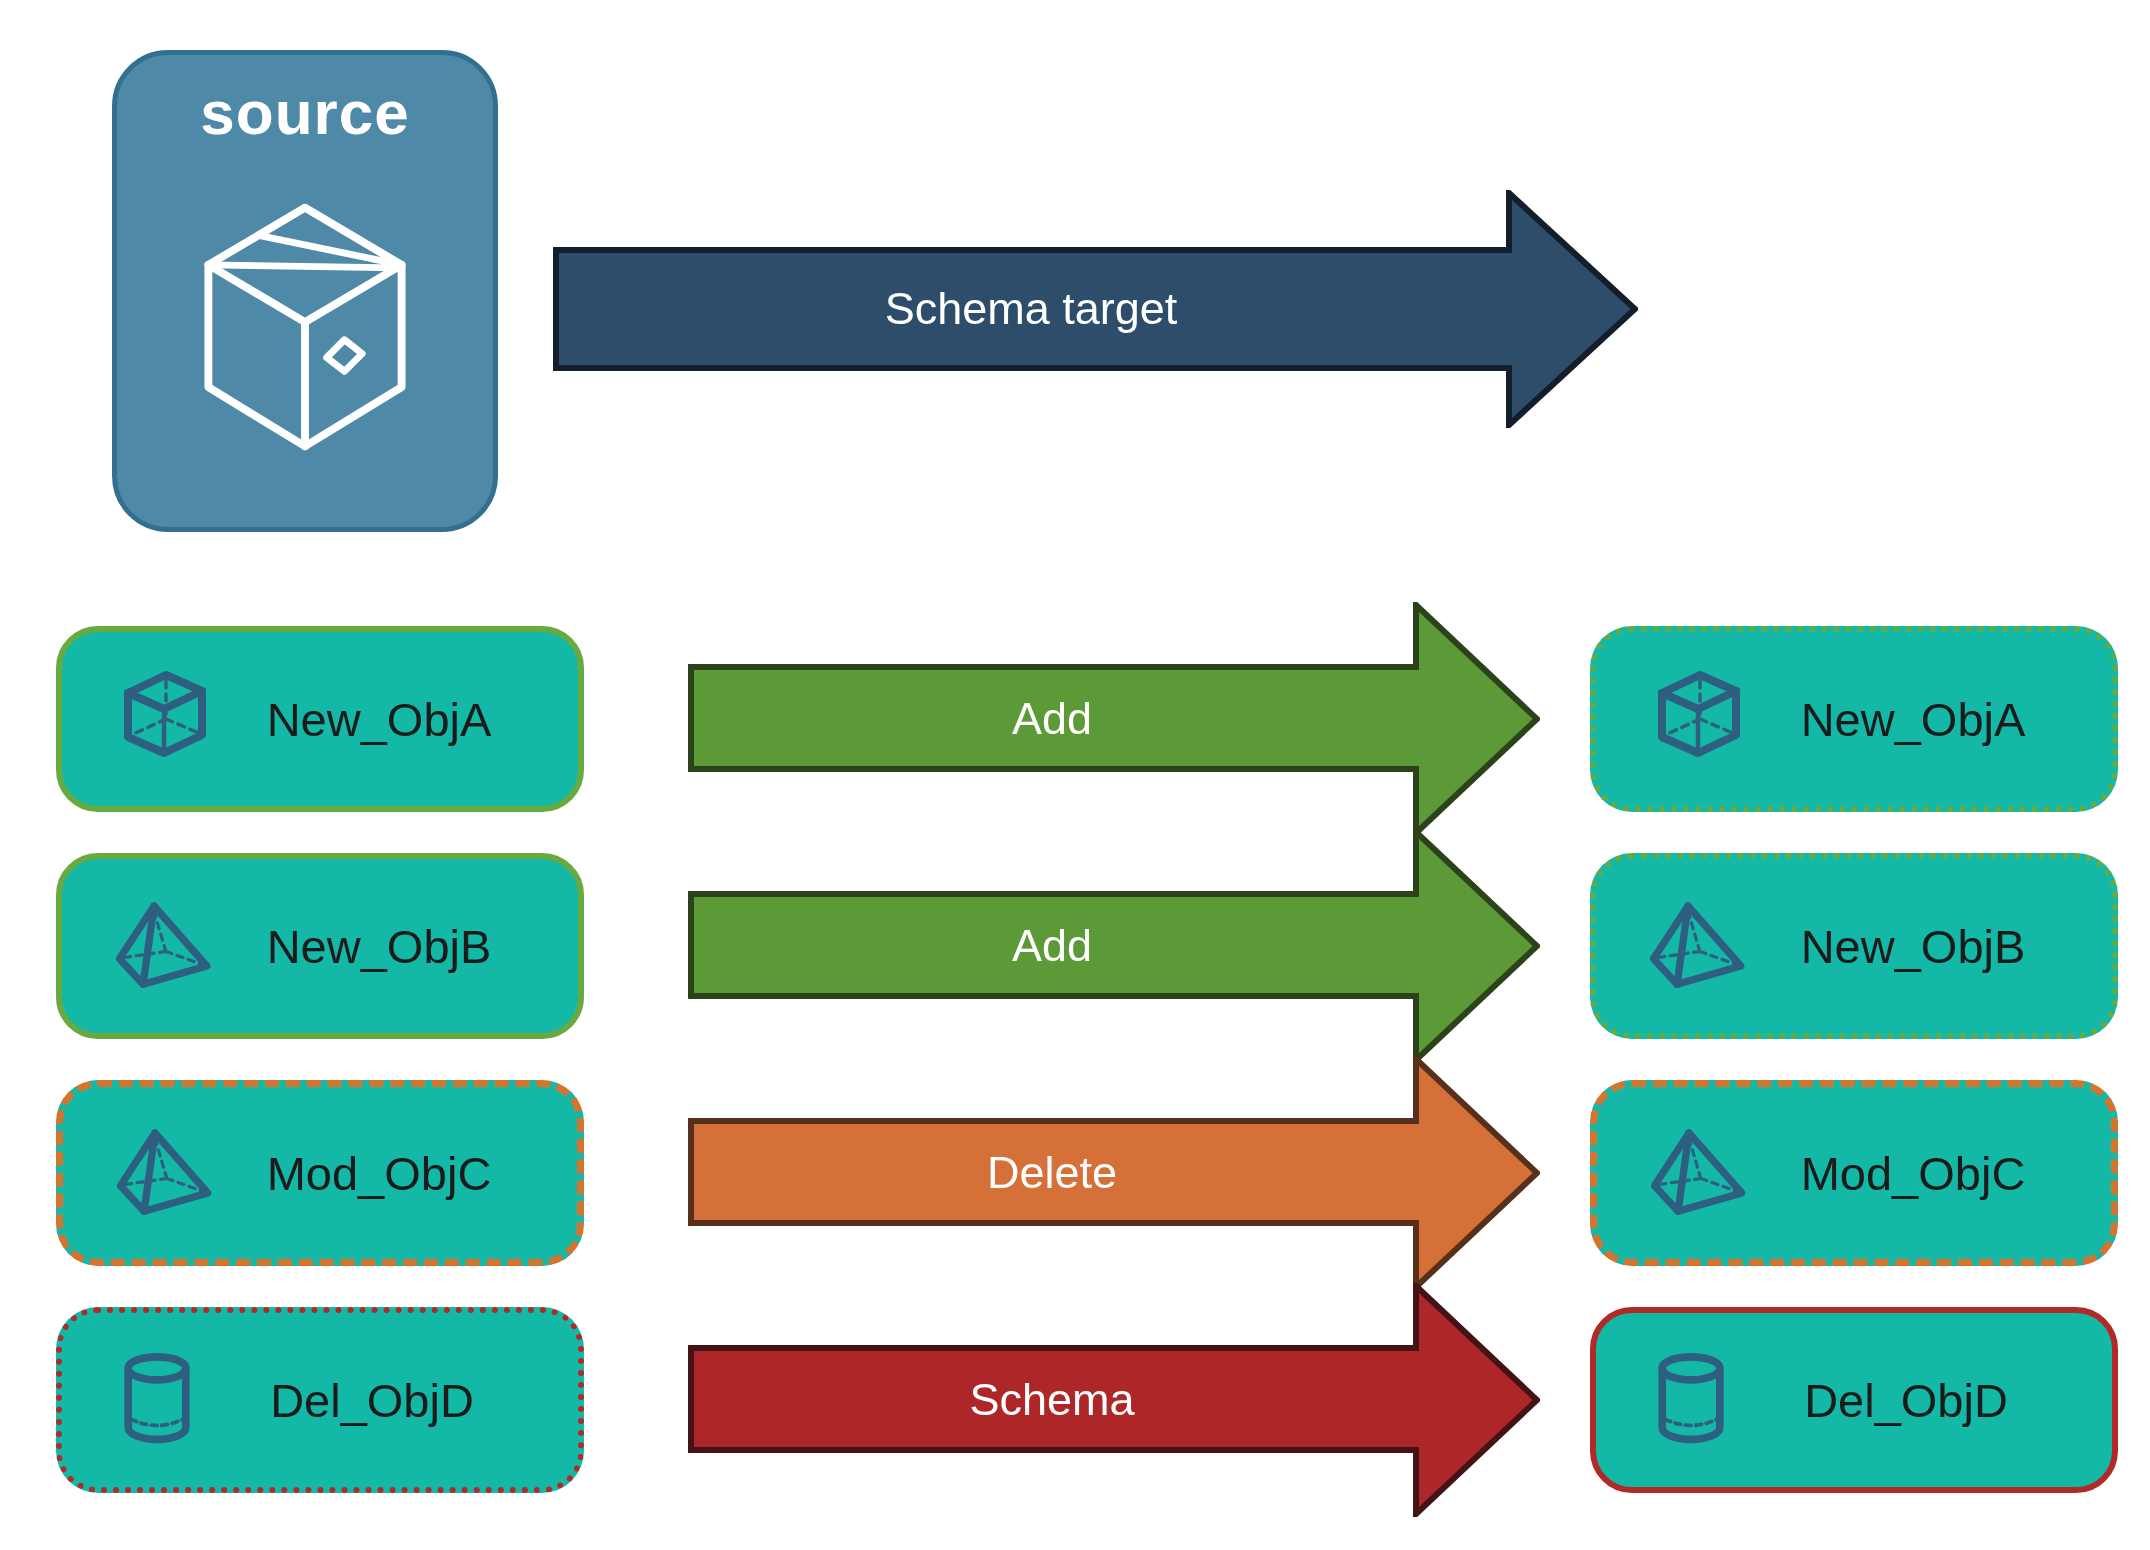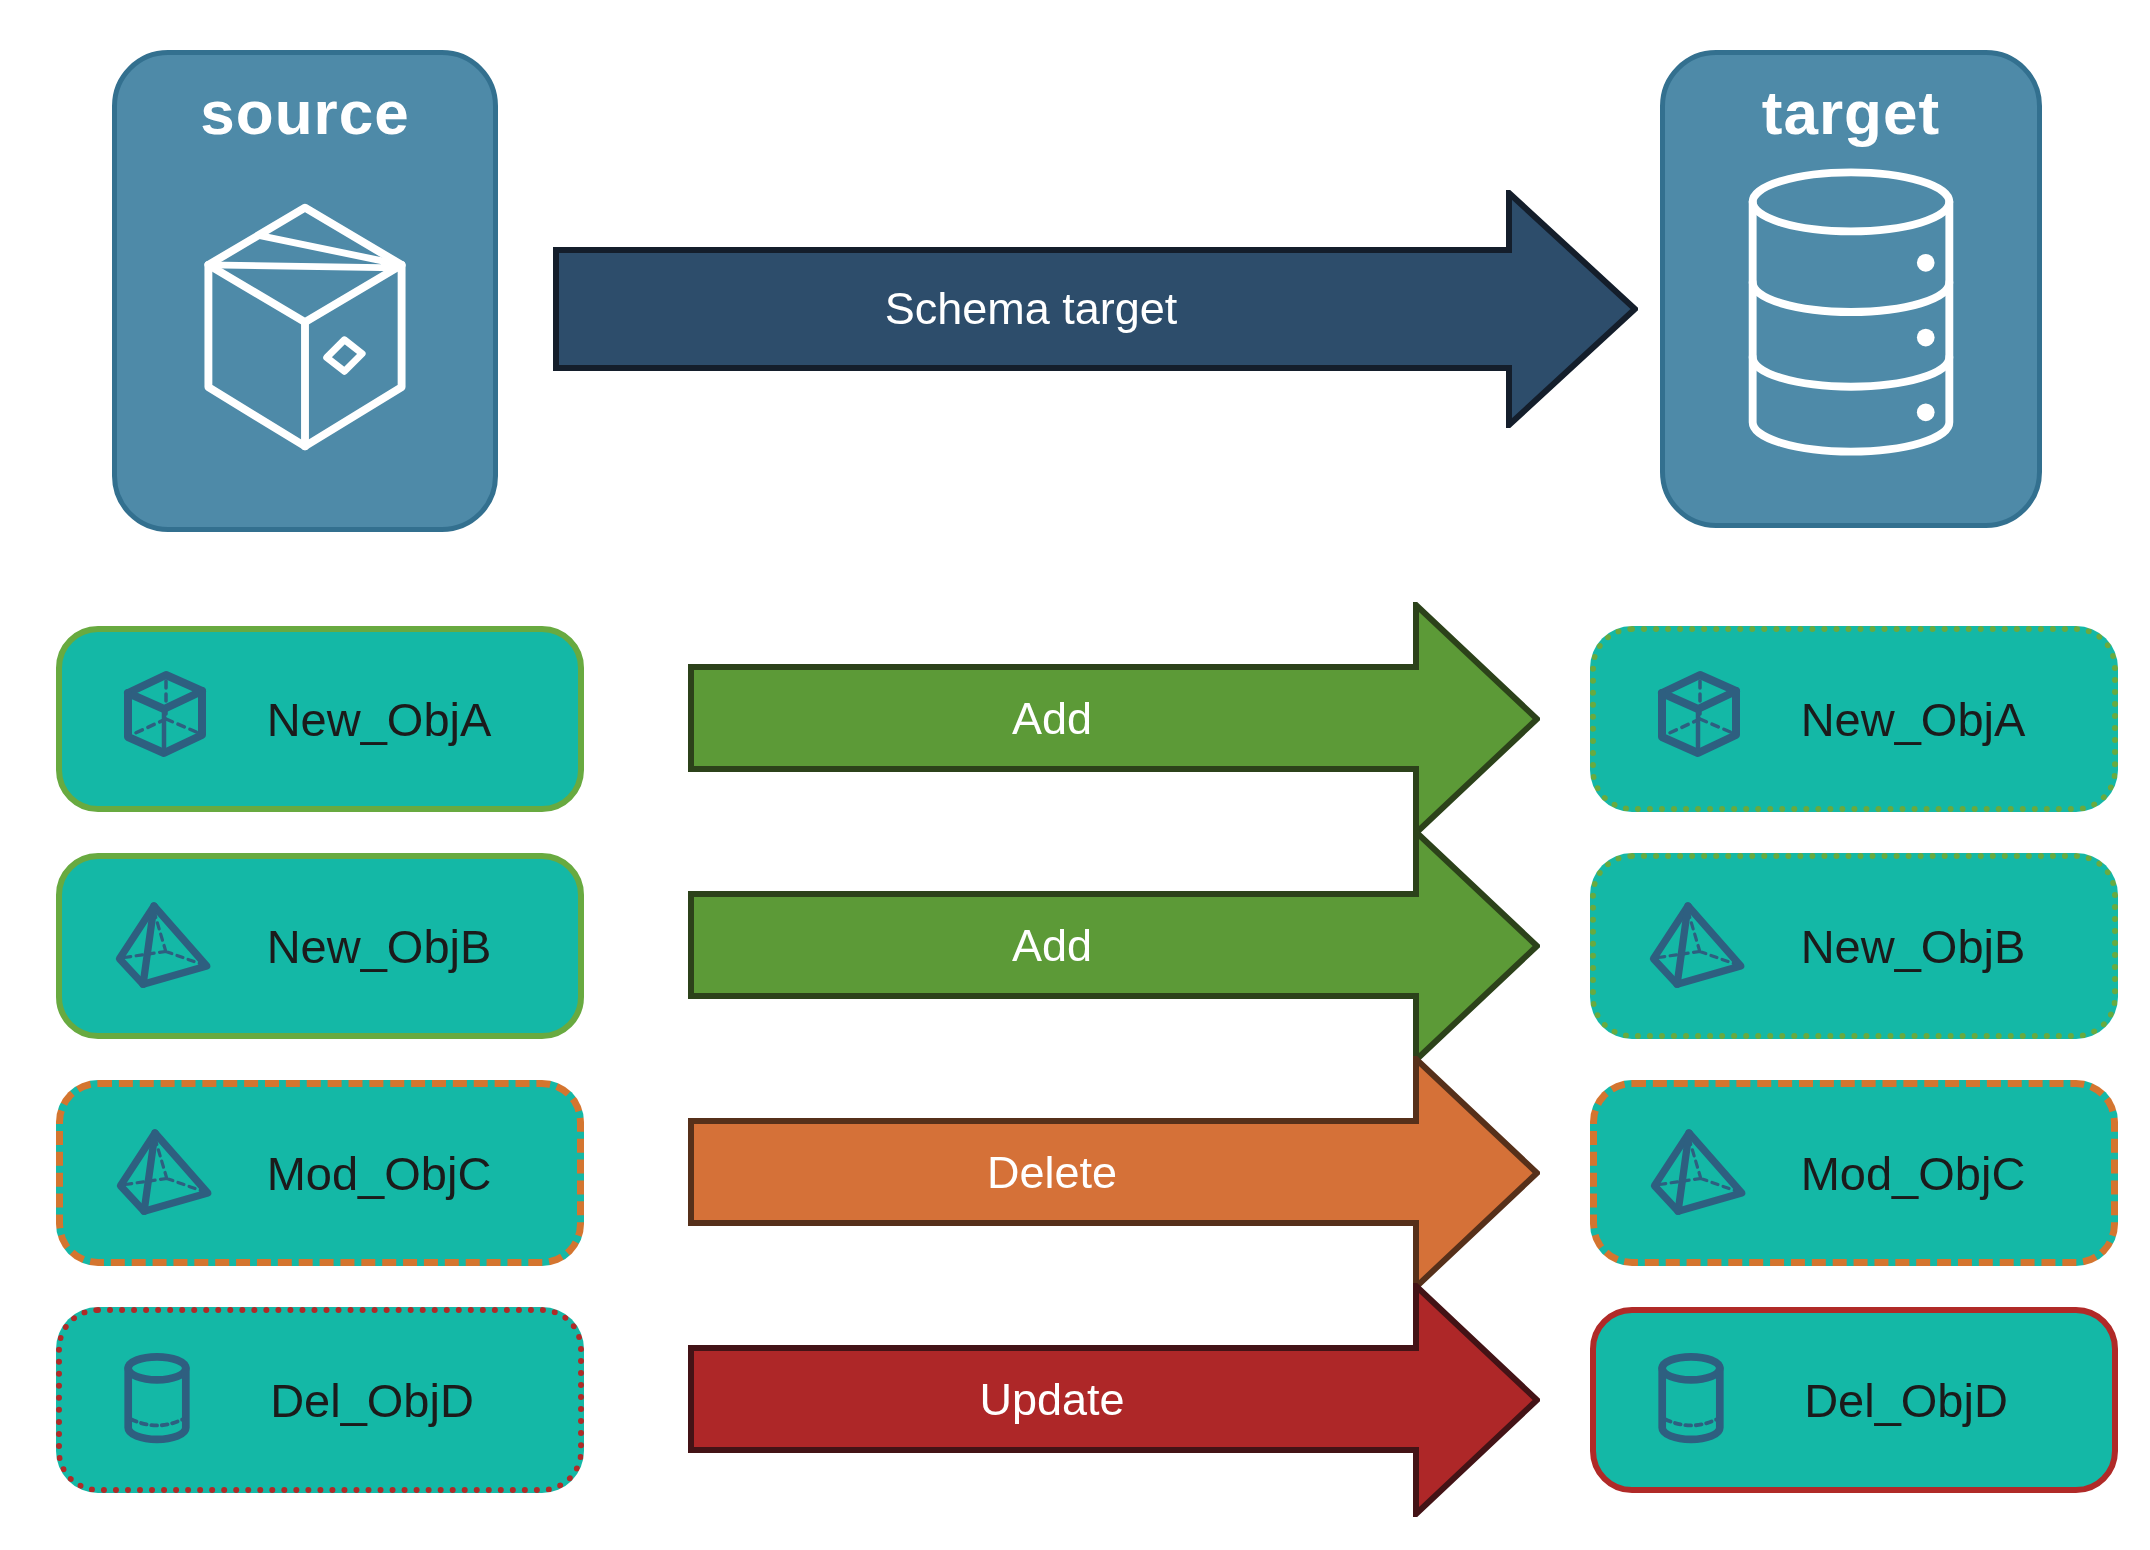--- a/index.html
+++ b/index.html
@@ -112,26 +112,20 @@
     </defs>
   </svg>
 
   <div class="node" style="left:112px;top:50px;width:386px;height:482px;gap:12px;">
     <div class="node-label">source</div>
     <svg class="node-icon white-icon" width="276" height="300">
         <use href="#sym-package"></use>
       </svg>
   </div>
 
-  <div class="node" style="left:1660px;top:50px;width:382px;height:478px;">
-    <div class="node-label">target</div>
-    <svg class="node-icon white-icon" width="236" height="296">
-        <use href="#sym-database"></use>
-      </svg>
-  </div>
 
   <svg class="arrow fill-navy" style="left:553px;top:190px;" width="1085" height="238" viewBox="0 0 1085 238">
     <polygon points="3,60 956,60 956,3 1082,119 956,235 956,178 3,178"></polygon>
   </svg>
   <div class="arrow-label" style="left:553px;top:250px;width:956px;height:118px;">Schema target</div>
 
   <div class="obj-box b-green-solid" style="left:56px;top:626px;">
     <svg class="obj-icon">
         <use href="#sym-cube"></use>
       </svg>
@@ -184,21 +178,21 @@
 
   <div class="obj-box b-red-dotted" style="left:56px;top:1307px;">
     <svg class="obj-icon" style="width:86px;height:96px;">
         <use href="#sym-cylinder"></use>
       </svg>
     <div class="obj-label">Del_ObjD</div>
   </div>
   <svg class="arrow fill-red" style="left:688px;top:1283px;" width="852" height="234" viewBox="0 0 852 234">
     <polygon points="3,65 728,65 728,3 849,117 728,231 728,167 3,167"></polygon>
   </svg>
-  <div class="arrow-label" style="left:688px;top:1349px;width:728px;height:102px;">Update</div>
+  <div class="arrow-label" style="left:688px;top:1349px;width:728px;height:102px;">Schema</div>
   <div class="obj-box b-red-solid" style="left:1590px;top:1307px;">
     <svg class="obj-icon" style="width:86px;height:96px;">
         <use href="#sym-cylinder"></use>
       </svg>
     <div class="obj-label">Del_ObjD</div>
   </div>
 
 </div>
 
 </body></html>

